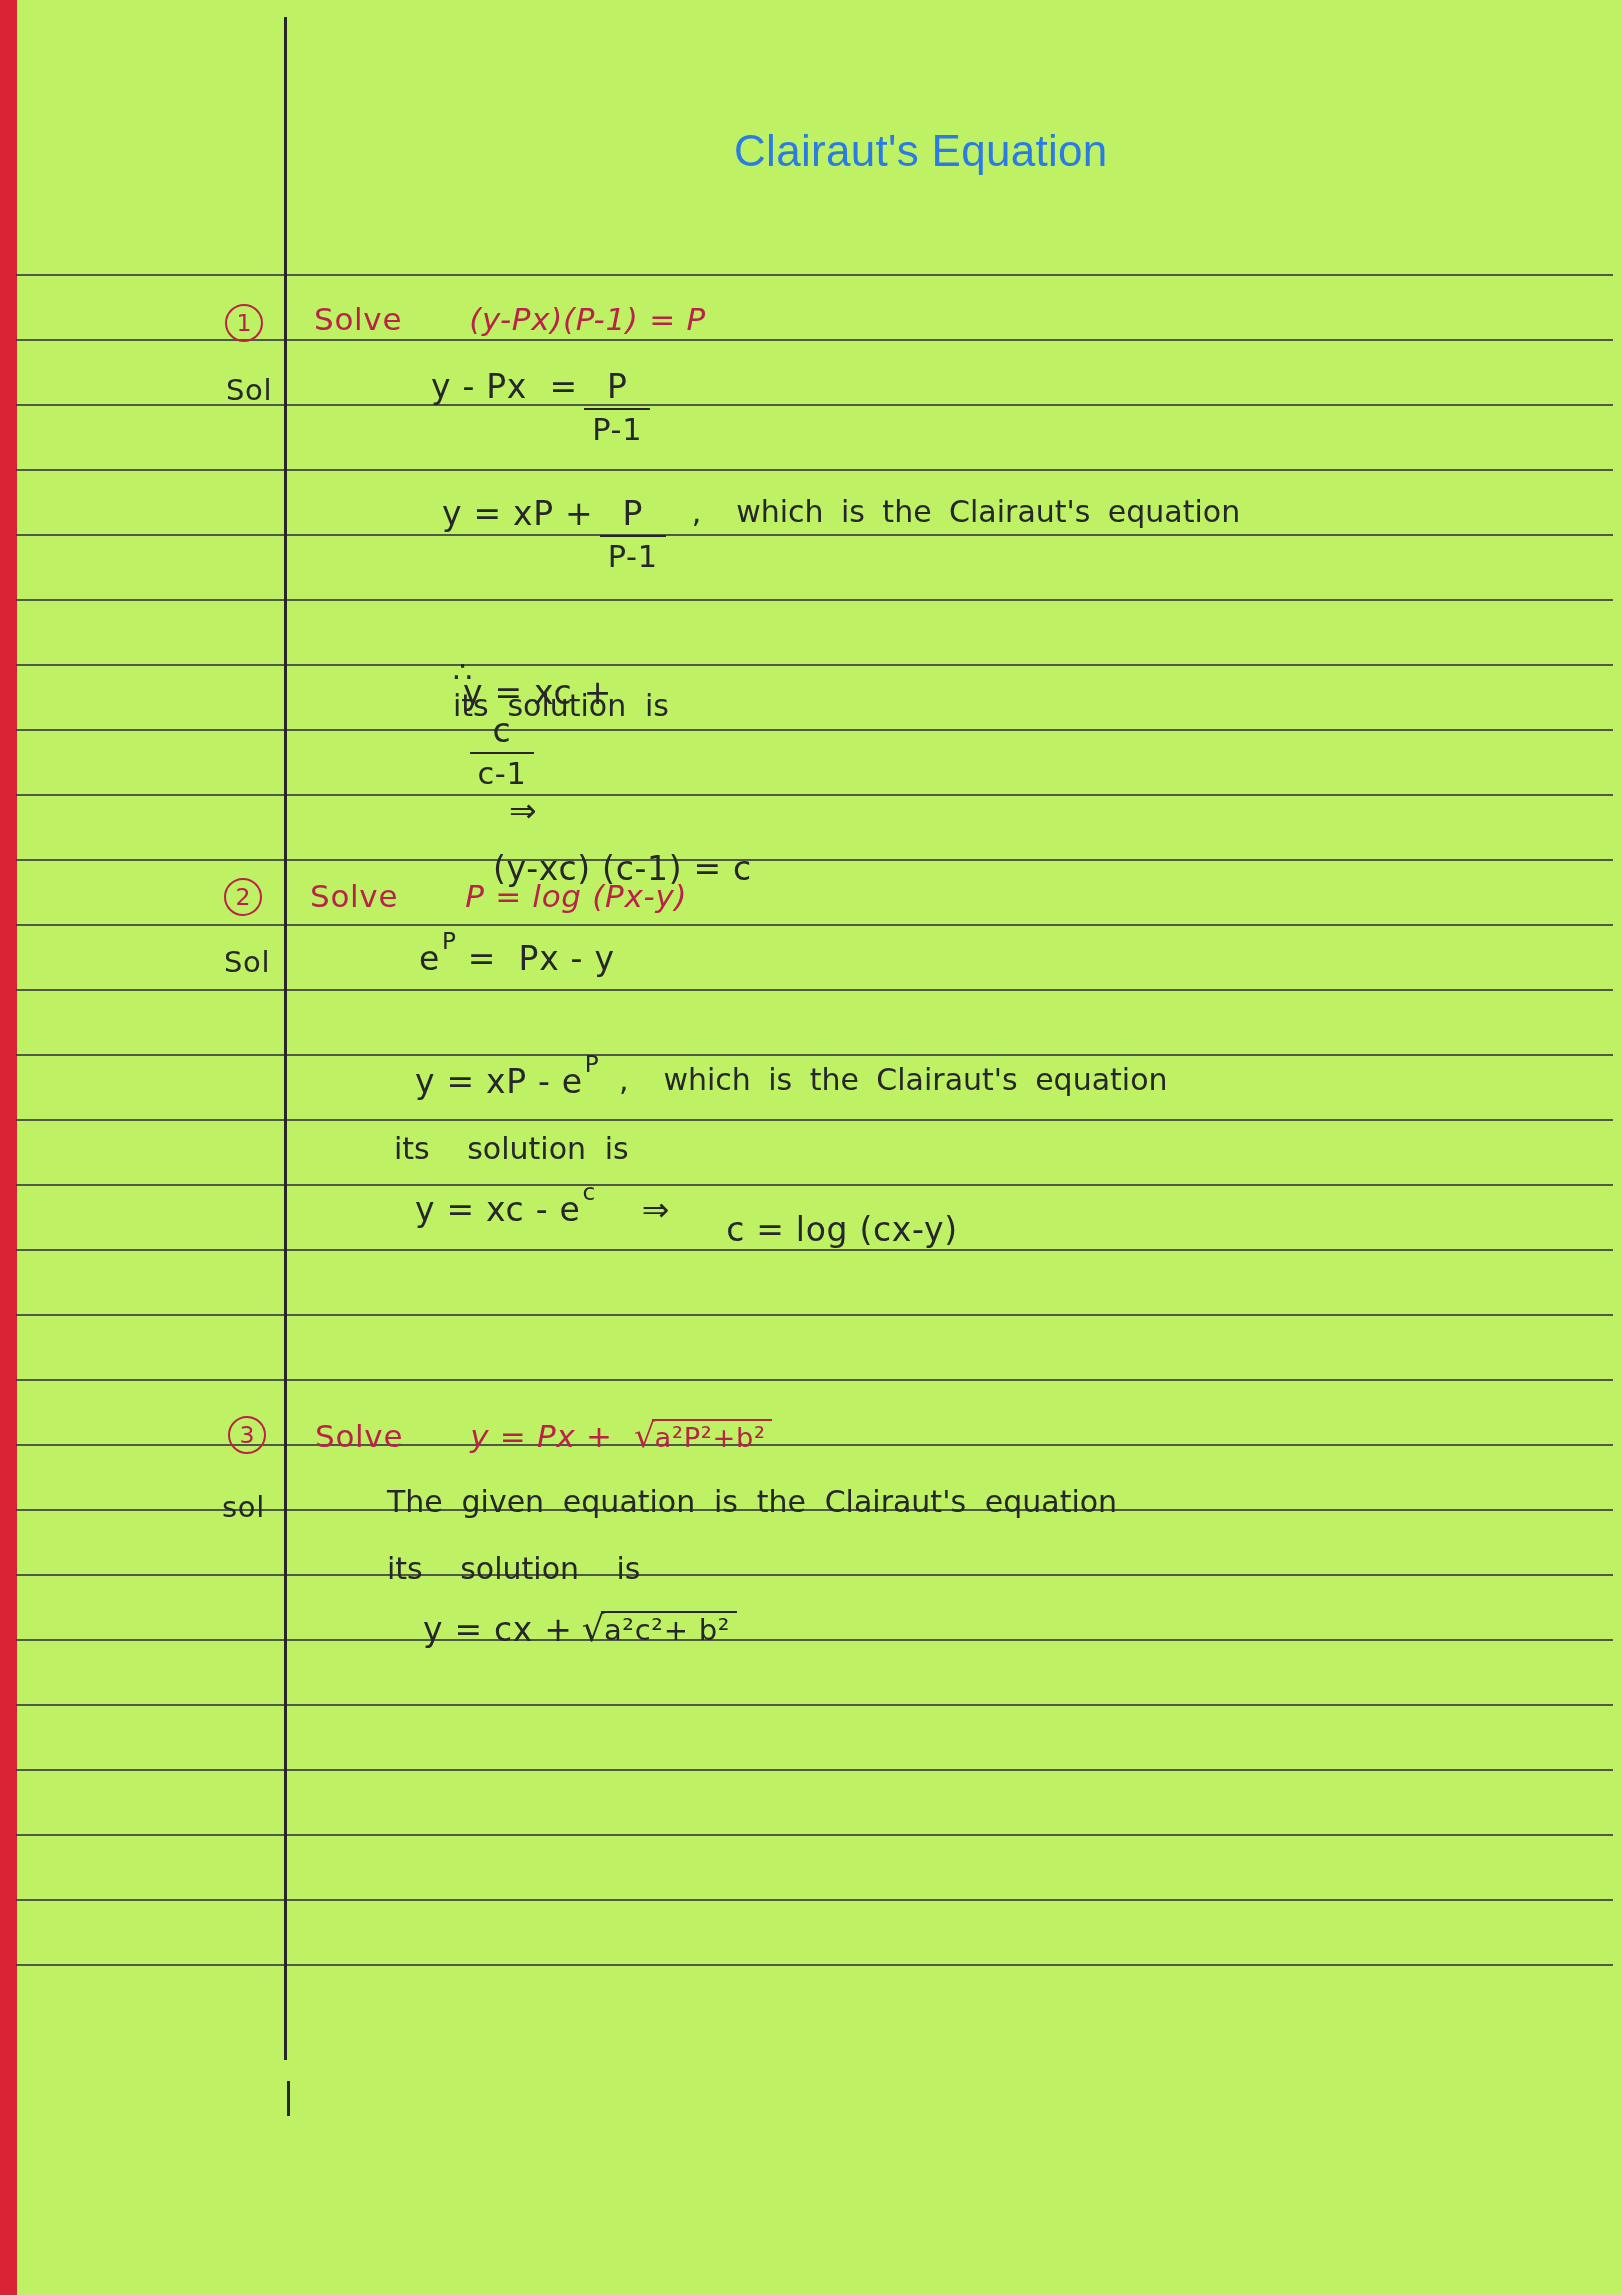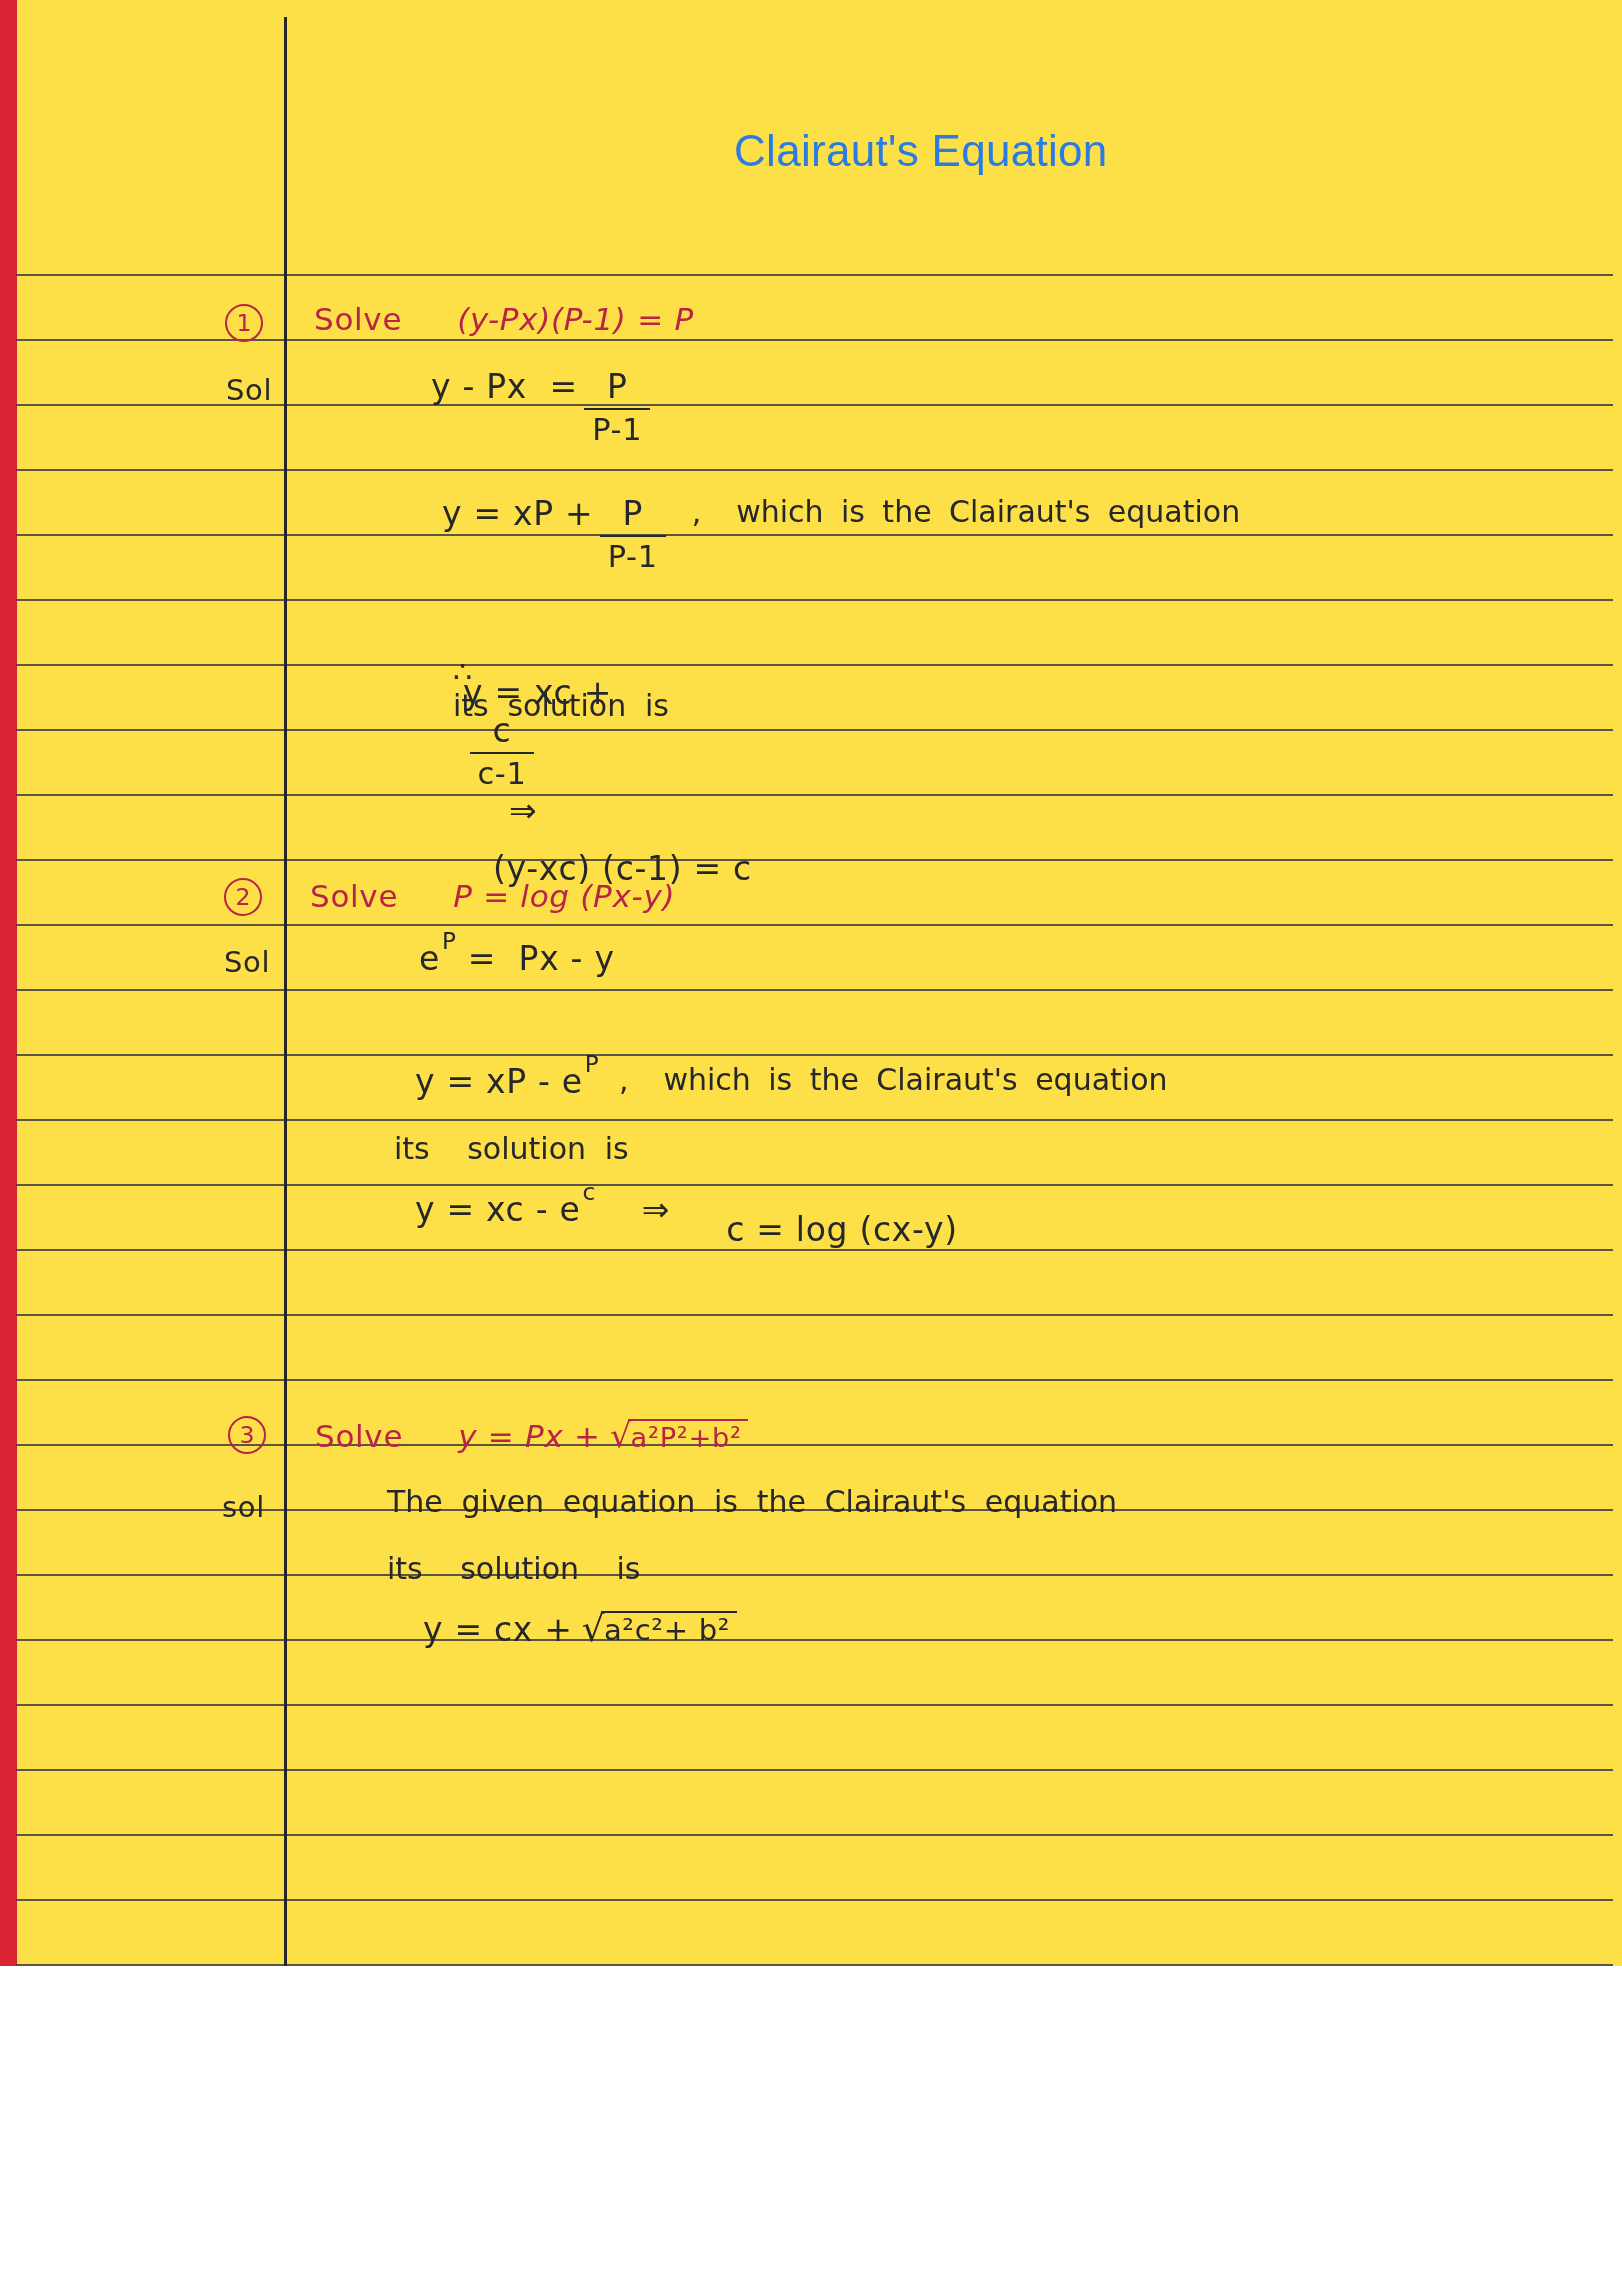--- a/index.html
+++ b/index.html
@@ -1,30 +1,30 @@
 <!DOCTYPE html>
 <html style="font-size:10.5px"><head>
 <meta charset="utf-8">
 <style>
   html,body{margin:0;padding:0;background:#ffffff;}
-  .page{position:relative;width:1623px;height:1966px;background:#fde047;overflow:hidden;
+  .page{position:relative;width:1623px;height:2295px;background:#bef264;overflow:hidden;
         font-family:"DejaVu Sans",sans-serif;color:#26262b;}
   .red-edge{position:absolute;left:0;top:0;width:17px;height:2295px;background:#da2433;}
   .rules{position:absolute;left:15.7px;right:10.5px;top:274px;height:1752px;
          background:repeating-linear-gradient(to bottom,rgba(56,56,64,.82) 0 2px,transparent 2px 65px);}
   .vline{position:absolute;left:284px;top:17px;width:2.6px;height:2043px;background:#27272b;}
   .vtick{position:absolute;left:287px;top:2081px;width:2.6px;height:35px;background:#27272b;}
   .title{position:absolute;left:734px;top:126px;font-family:"Liberation Sans",sans-serif;
          font-size:44px;color:#2b7ce2;letter-spacing:0.3px;white-space:nowrap;}
   .hand{position:absolute;white-space:pre;line-height:1.15;}
   .sentence{font-size:30px;word-spacing:9.2px;letter-spacing:0;}
   .eq{font-size:33px;display:flex;align-items:flex-start;letter-spacing:0.7px;justify-content:space-between;}
   .statement{font-size:31px;display:flex;align-items:flex-start;letter-spacing:0.7px;}
   .statement .formula{margin-left:55px;font-style:italic;}
-  .red{color:#b82448;}
+  .red{color:#b82448;gap:12px;}
   .sol{font-size:29px;letter-spacing:0.7px;}
   .badge{position:absolute;width:38px;height:38px;border:2.6px solid #b82448;border-radius:50%;
          display:flex;align-items:center;justify-content:center;
          font-size:23.6px;color:#b82448;box-sizing:border-box;}
   .frac{display:inline-flex;flex-direction:column;align-items:center;margin:0 6.5px;}
   .frac .num{padding:0 9.2px;}
   .frac .den{border-top:2px solid currentColor;padding:3.3px 7.9px 0;margin-top:2px;font-size:.92em;}
   .sup{font-size:.7em;position:relative;top:-.52em;margin-left:2px;}
   .rad{display:inline-flex;align-items:flex-start;margin-left:9.2px;}
   .rad .sign{font-size:1.08em;line-height:1;}

